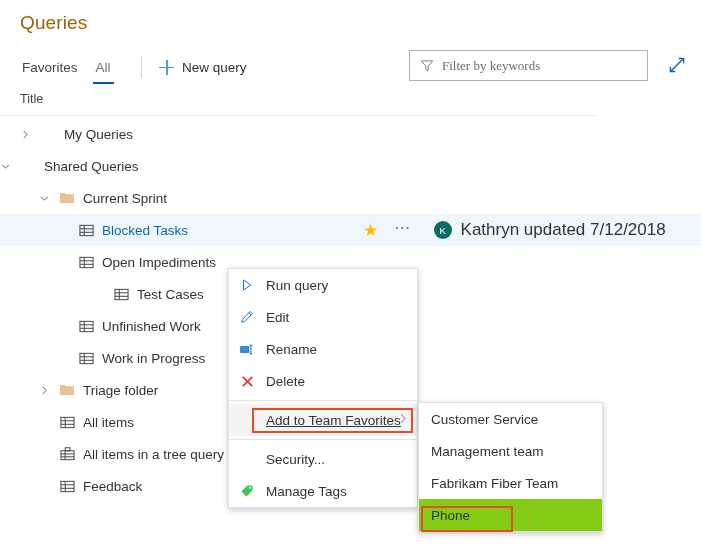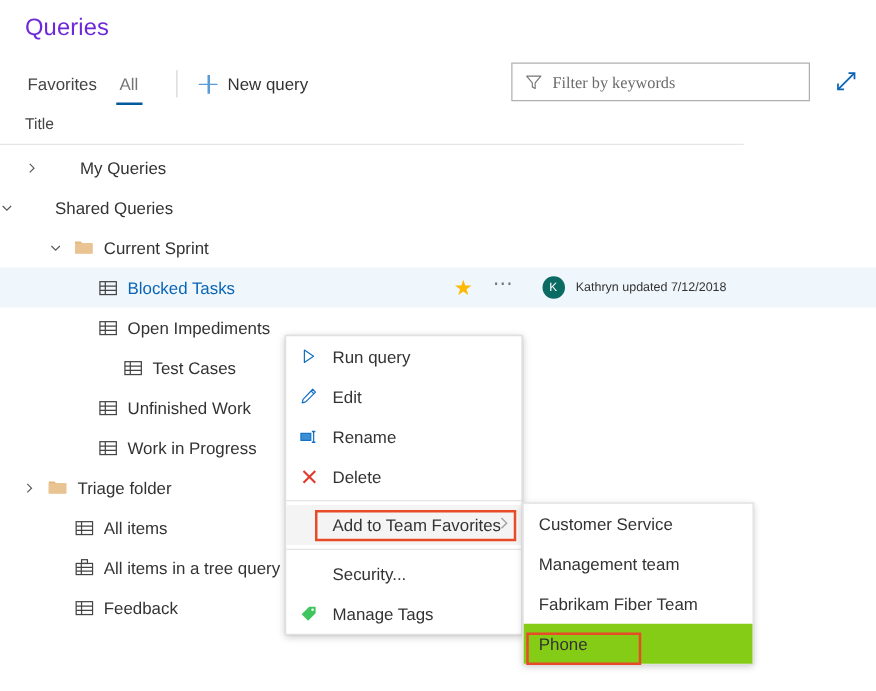--- a/index.html
+++ b/index.html
@@ -17,21 +17,21 @@
     -webkit-font-smoothing: antialiased;
   }
 
   
   .page-title {
     position: absolute;
     left: 20px;
     top: 12px;
     font-size: 19px;
     font-weight: 400;
-    color: #6d28d9;
+    color: #a16207;
     letter-spacing: 0.1px;
   }
 
   .toolbar {
     position: absolute;
     left: 0;
     top: 48px;
     width: 701px;
     height: 40px;
   }
@@ -244,21 +244,21 @@
     background: #0b6a62;
     color: #fff;
     font-size: 9.5px;
     display: flex;
     align-items: center;
     justify-content: center;
     margin-right: 9px;
     flex: 0 0 auto;
   }
   .meta-text {
-    font-size: 10px;
+    font-size: 17px;
     color: #333;
     white-space: nowrap;
   }
 
   
   .ctx-menu {
     position: absolute;
     left: 228px;
     top: 268px;
     width: 190px;
@@ -284,20 +284,21 @@
     height: 16px;
     margin-right: 11px;
     flex: 0 0 auto;
     display: flex;
     align-items: center;
     justify-content: center;
   }
   .ctx-item.no-icon .mi-icon { visibility: hidden; }
   .ctx-item.hovered {
     background: #f4f4f4;
+    text-decoration: underline;
   }
   .ctx-sep {
     height: 1px;
     background: #e4e4e4;
     margin: 3px 0;
   }
   .submenu-chev {
     position: absolute;
     right: 8px;
     top: 50%;
@@ -429,21 +430,21 @@
       <span class="icon-slot">
         <svg viewBox="0 0 16 16" width="15" height="15">
           <rect x="1" y="2.5" width="14" height="11" fill="none" stroke="#444" stroke-width="1.05"></rect>
           <line x1="1" y1="6.2" x2="15" y2="6.2" stroke="#444" stroke-width="1.05"></line>
           <line x1="1" y1="9.9" x2="15" y2="9.9" stroke="#444" stroke-width="1.05"></line>
           <line x1="5.6" y1="2.5" x2="5.6" y2="13.5" stroke="#444" stroke-width="1.05"></line>
         </svg>
       </span>
       <span class="label">Open Impediments</span>
     </div>
-    <div class="row" style="padding-left: 78px;">
+    <div class="row" style="padding-left: 78px; margin-left: 15px;">
       <span class="chev" style="visibility: hidden;"></span>
       <span class="icon-slot">
         <svg viewBox="0 0 16 16" width="15" height="15">
           <rect x="1" y="2.5" width="14" height="11" fill="none" stroke="#444" stroke-width="1.05"></rect>
           <line x1="1" y1="6.2" x2="15" y2="6.2" stroke="#444" stroke-width="1.05"></line>
           <line x1="1" y1="9.9" x2="15" y2="9.9" stroke="#444" stroke-width="1.05"></line>
           <line x1="5.6" y1="2.5" x2="5.6" y2="13.5" stroke="#444" stroke-width="1.05"></line>
         </svg>
       </span>
       <span class="label">Test Cases</span>
@@ -465,21 +466,21 @@
       <span class="icon-slot">
         <svg viewBox="0 0 16 16" width="15" height="15">
           <rect x="1" y="2.5" width="14" height="11" fill="none" stroke="#444" stroke-width="1.05"></rect>
           <line x1="1" y1="6.2" x2="15" y2="6.2" stroke="#444" stroke-width="1.05"></line>
           <line x1="1" y1="9.9" x2="15" y2="9.9" stroke="#444" stroke-width="1.05"></line>
           <line x1="5.6" y1="2.5" x2="5.6" y2="13.5" stroke="#444" stroke-width="1.05"></line>
         </svg>
       </span>
       <span class="label">Work in Progress</span>
     </div>
-    <div class="row" style="padding-left: 18px;">
+    <div class="row" style="padding-left: 39px;">
       <span class="chev"><svg viewBox="0 0 13 13" width="11" height="11">
           <polyline points="4.5,2.5 8.5,6.5 4.5,10.5" fill="none" stroke="#5a5a5a" stroke-width="1.15"></polyline>
         </svg></span>
       <span class="icon-slot">
         <svg viewBox="0 0 16 16" width="16" height="16">
           <path d="M1 3.2h4.6l1.2 1.3H15v8.3H1z" fill="#e3b77d"></path>
           <path d="M1 4.6h14v8.2H1z" fill="#e9c392"></path>
         </svg>
       </span>
       <span class="label">Triage folder</span>

